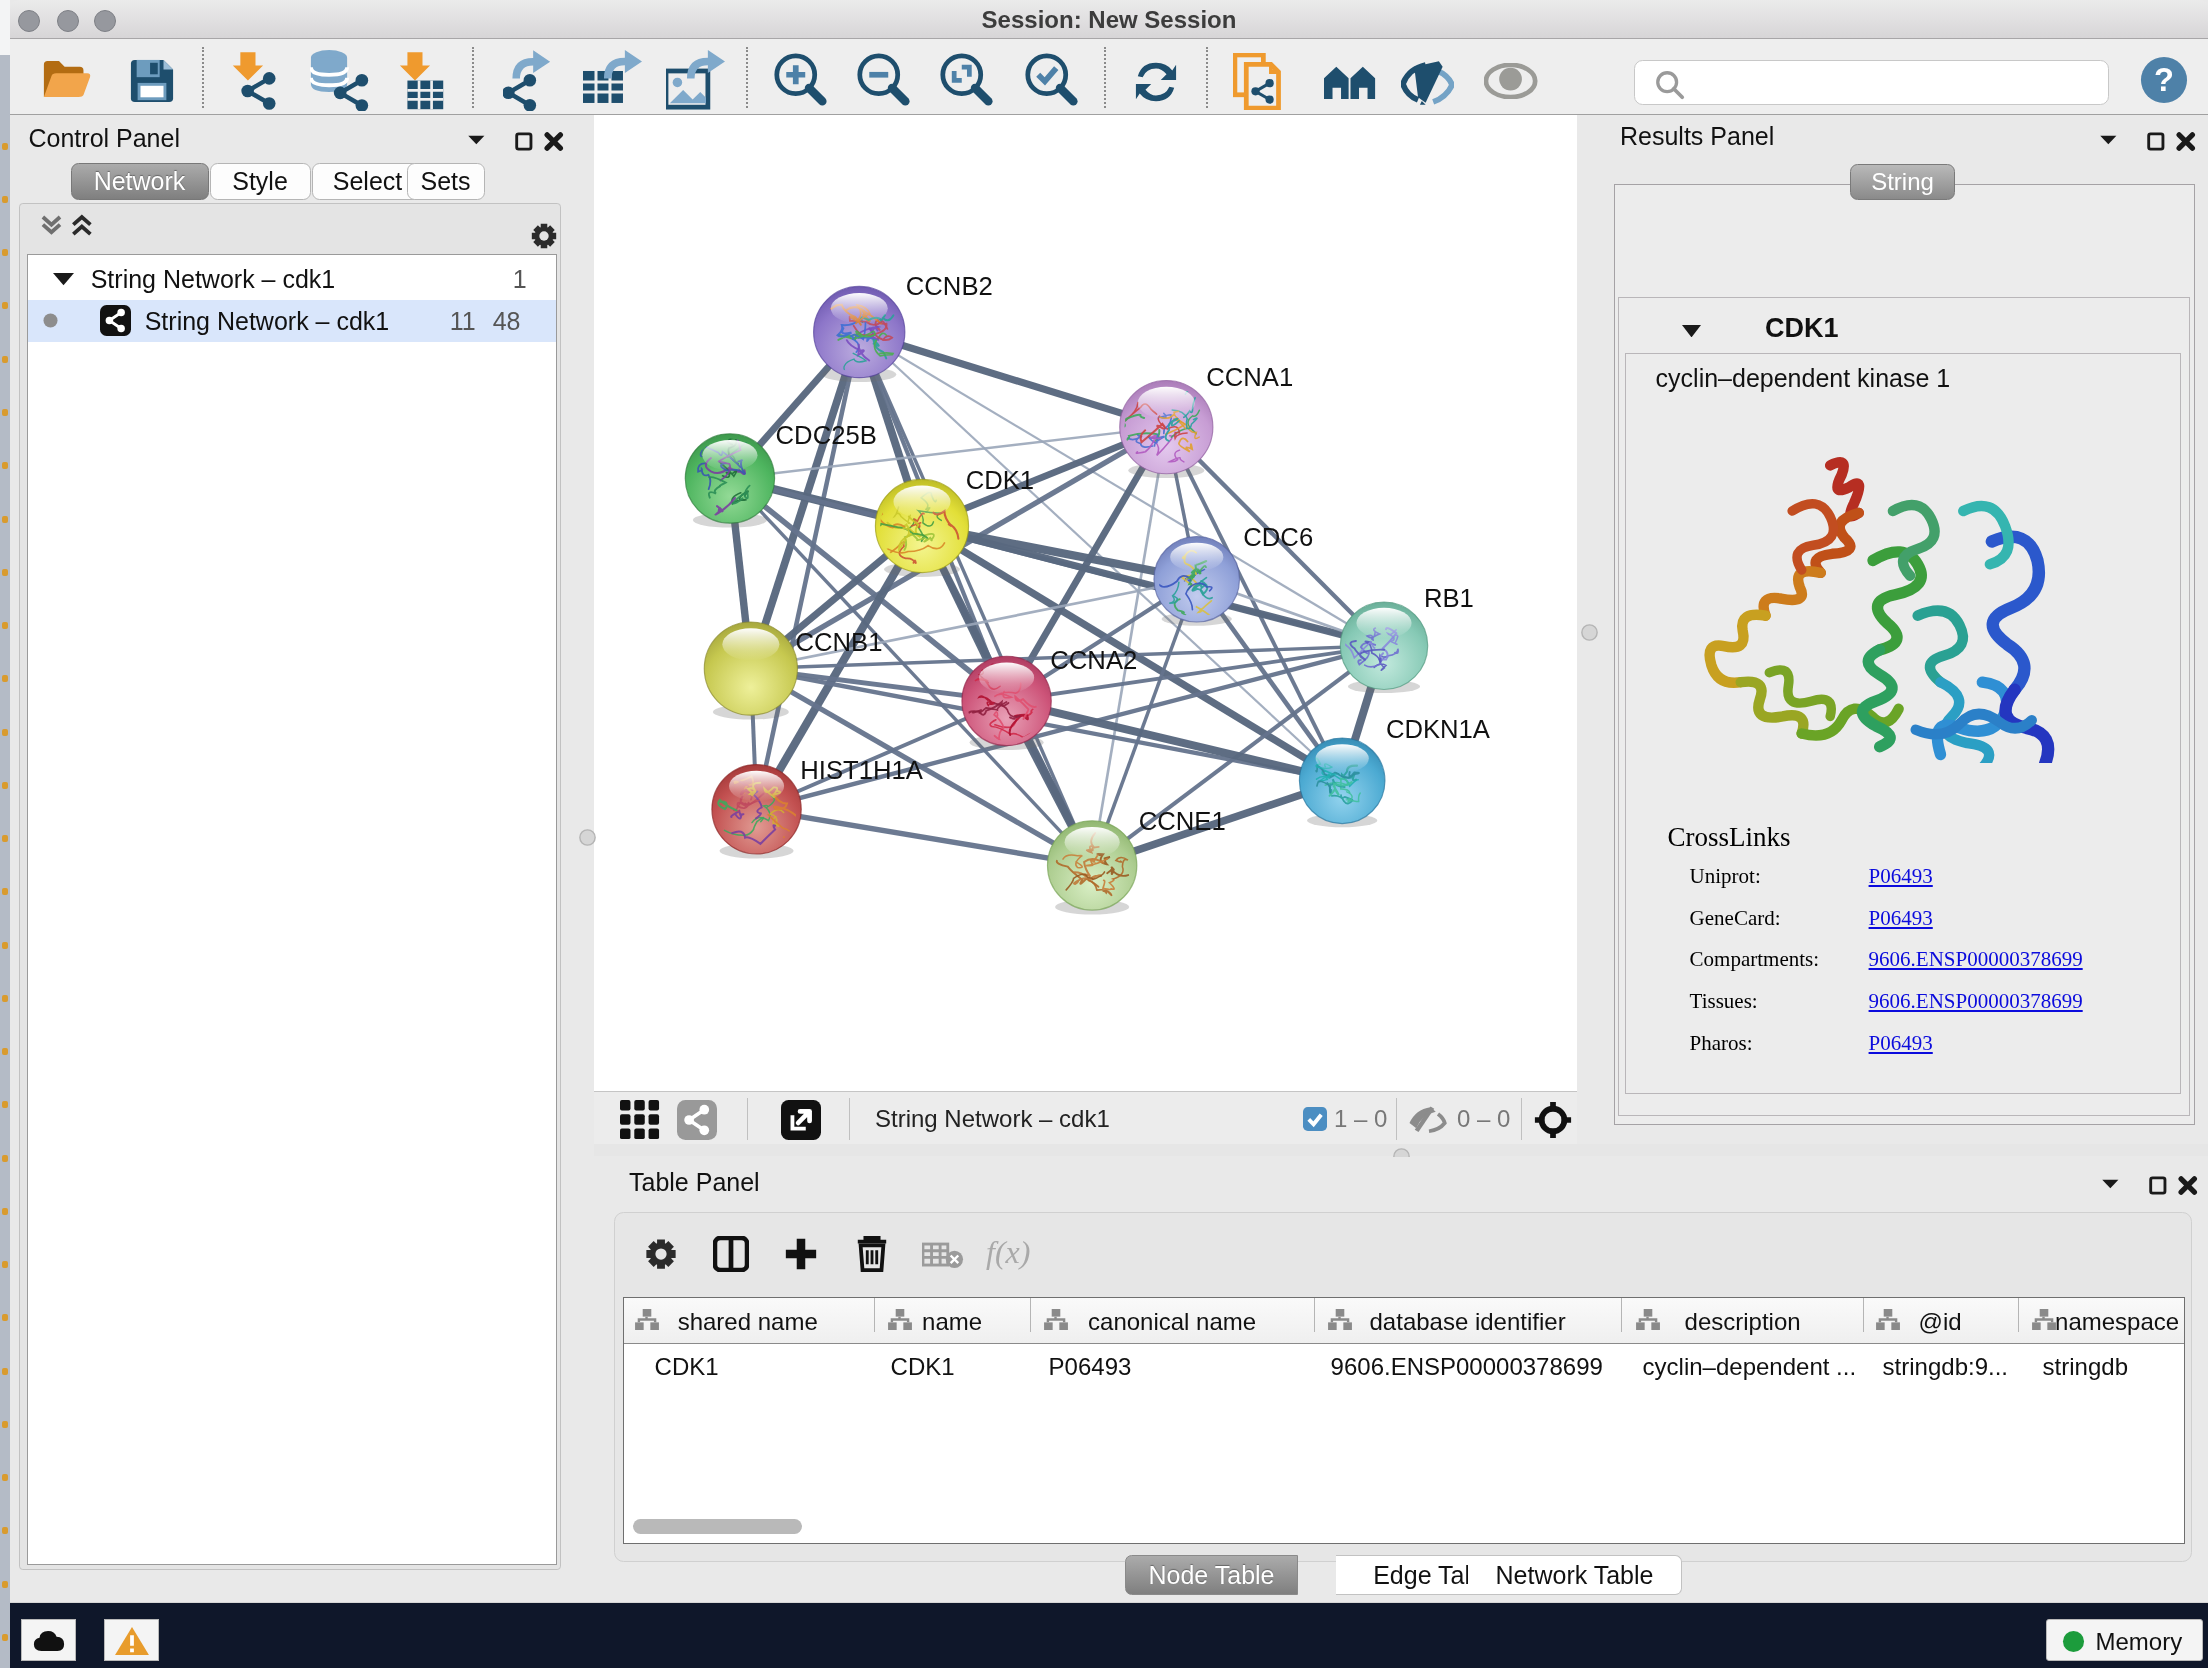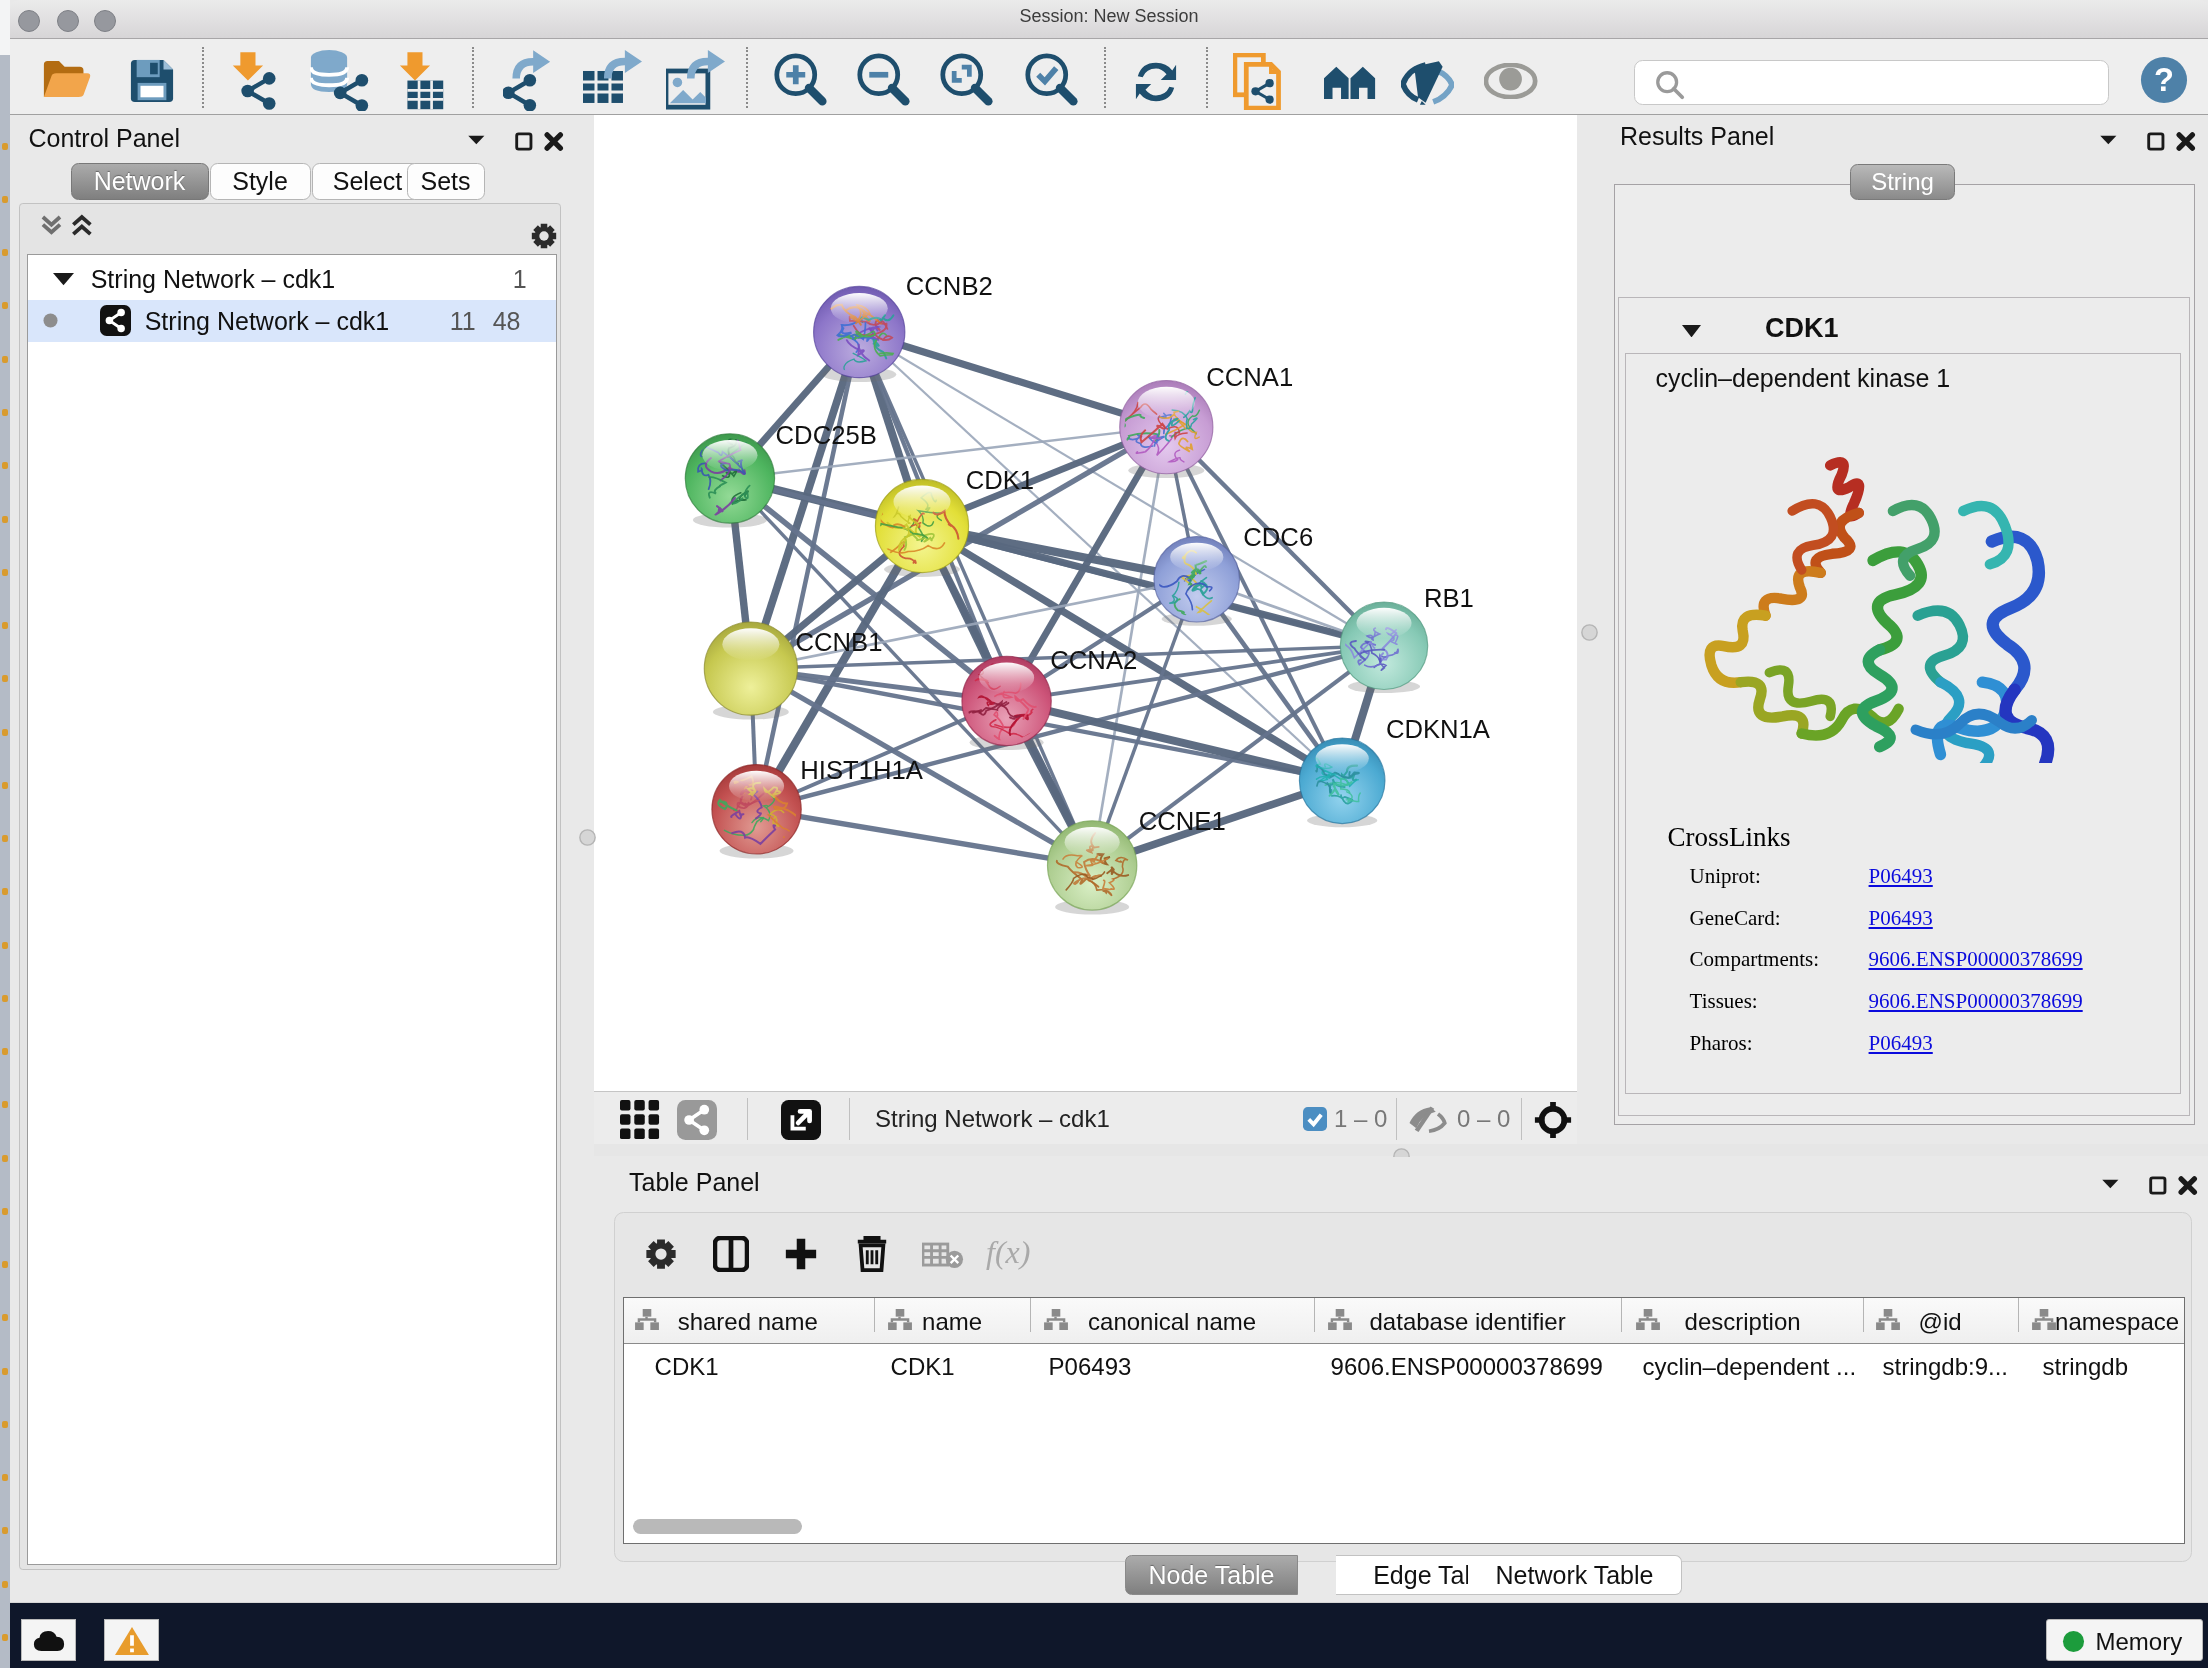--- a/index.html
+++ b/index.html
@@ -1,21 +1,21 @@
 <!DOCTYPE html>
 <html style="font-size:15px"><head><meta charset="utf-8"><style>
 *{margin:0;padding:0;box-sizing:border-box}
 html,body{width:2208px;height:1668px;overflow:hidden;font-family:"Liberation Sans",sans-serif;background:#e9e9e9}
 .abs{position:absolute}
 #sliver{left:0;top:0;width:9.5px;height:1668px;background:#b4bbc6}
 #slivertop{left:0;top:0;width:9.5px;height:55px;background:#f3f4f5}
 .sdot{position:absolute;left:1.9px;width:5.7px;height:6.7px;background:#d99b2e;border-radius:1.9px}
 #titlebar{left:9.5px;top:0;width:2199px;height:39px;background:linear-gradient(#ebebeb,#d7d5d7);border-bottom:1px solid #a8a6a8;border-radius:9.5px 9.5px 0 0}
 .tl{position:absolute;top:9.5px;width:22px;height:22px;border-radius:50%;background:#96989e;border:1px solid #7e8086}
-#title{position:absolute;top:5.7px;left:0;width:100%;text-align:center;font-size:18px;font-weight:400;color:#3c3c3c}
+#title{position:absolute;top:5.7px;left:0;width:100%;text-align:center;font-size:24px;font-weight:700;color:#3c3c3c}
 #toolbar{left:9.5px;top:39px;width:2199px;height:76px;background:#eeeeee;border-bottom:1px solid #a0a0a0}
 .sep{position:absolute;top:7.6px;height:61px;width:0;border-left:2.9px dotted #8a8a8a}
 #searchbox{position:absolute;left:1624px;top:21px;width:475px;height:45px;background:#fff;border:1.9px solid #c8c8c8;border-radius:8.6px}
 .pheader{font-size:25px;color:#111}
 #cpanel{left:9.5px;top:115px;width:561px;height:1487px;background:#e9e9e9}
 .tab{position:absolute;top:48px;height:37px;border:1px solid #b5b5b5;background:#fdfdfd;color:#111;font-size:25px;text-align:center;border-radius:7.6px;line-height:35px}
 .tabsel{background:linear-gradient(#ababab,#7f7f7f);color:#fff;border-color:#787878;text-shadow:0 -1px 1px #666}
 #cp-inner{position:absolute;left:9.5px;top:88px;width:542px;height:1367px;background:#e4e4e4;border:1px solid #c2c2c2;border-radius:3.8px}
 #cp-list{position:absolute;left:6.7px;top:50px;width:530px;height:1311px;background:#fff;border:1px solid #9a9a9a}
 .cprow{position:absolute;left:0;width:528px;height:42px;font-size:25px;color:#111}

